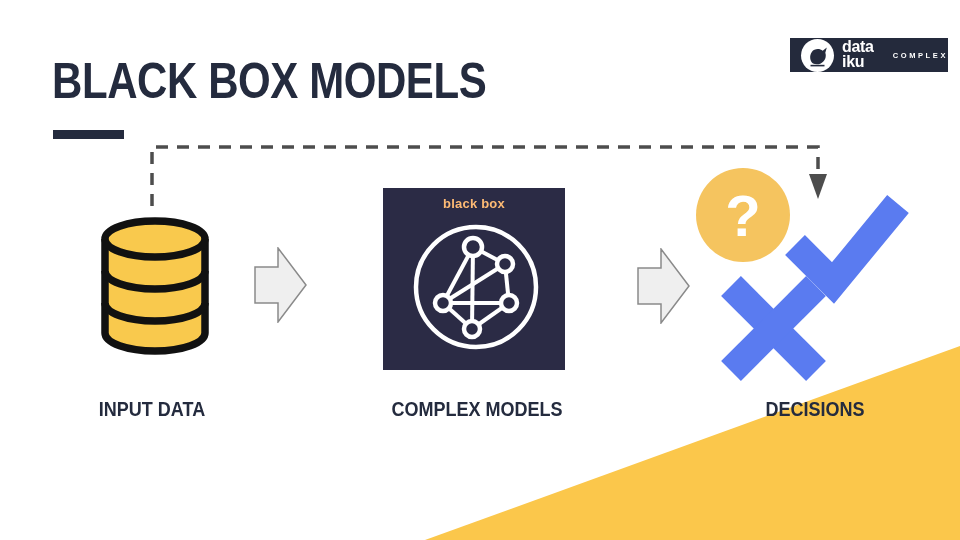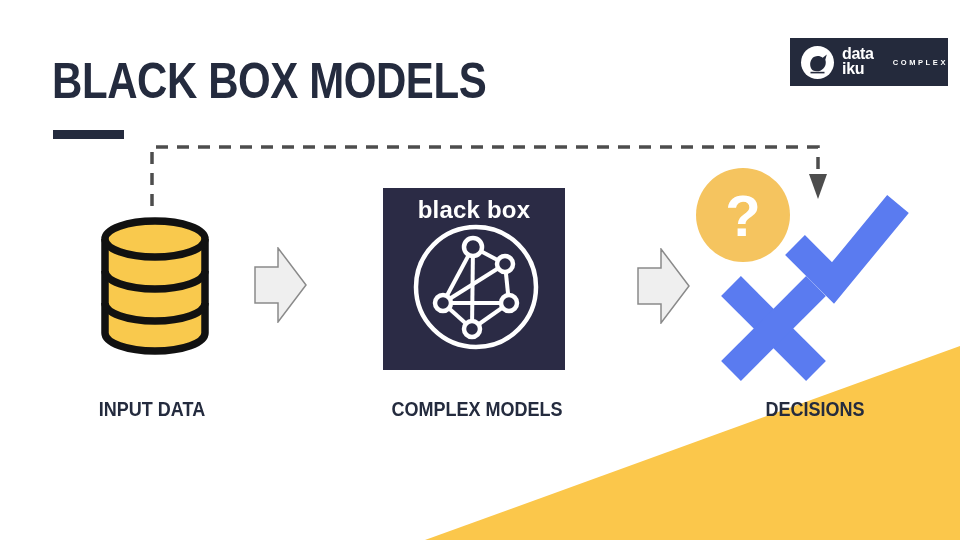--- a/index.html
+++ b/index.html
@@ -7,21 +7,21 @@
     position:relative;width:960px;height:540px;background:#ffffff;
     overflow:hidden;font-family:"Liberation Sans","DejaVu Sans",sans-serif;
   }
   .abs{position:absolute;}
 
   
   #corner-triangle{left:0;top:0;width:960px;height:540px;pointer-events:none;}
 
   
   .logo{
-    left:790px;top:38px;width:158px;height:48px;background:#242A3C;
+    left:790px;top:38px;width:158px;height:34px;background:#242A3C;
     display:flex;align-items:center;box-sizing:border-box;padding-left:11px;
   }
   .logo-circle{
     width:33px;height:33px;border-radius:50%;background:#ffffff;flex:0 0 auto;
     display:flex;align-items:center;justify-content:center;
   }
   .brand{margin-left:8px;color:#fff;font-weight:bold;font-size:16px;line-height:0.93;letter-spacing:-0.3px;}
   .logo-divider{width:1px;height:27px;background:rgba(255,255,255,0.45);margin:0 10px 0 9px;}
   .academy{color:#fff;font-size:7.5px;font-weight:bold;letter-spacing:2.6px;}
 
@@ -29,22 +29,22 @@
   .title{
     left:52px;top:56px;font-size:50px;font-weight:bold;color:#242B3E;
     white-space:nowrap;transform:scaleX(0.84);transform-origin:left top;line-height:1.0;
     letter-spacing:-0.5px;
   }
   .title-underline{left:53px;top:130px;width:71px;height:9px;background:#242B3E;}
 
   
   .black-box{left:383px;top:188px;width:182px;height:182px;background:#2B2B45;}
   .black-box-label{
-    position:absolute;left:0;top:8px;width:100%;text-align:center;color:#ffffff;
-    font-size:24px;font-weight:bold;letter-spacing:0.2px;
+    position:absolute;left:0;top:8px;width:100%;text-align:center;color:#fdba74;
+    font-size:13px;font-weight:bold;letter-spacing:0.2px;
   }
 
   
   .step-label{
     top:398px;width:240px;text-align:center;font-size:20px;font-weight:bold;
     color:#242B3E;transform:scaleX(0.9);letter-spacing:0px;white-space:nowrap;
   }
 </style>
 </head>
 <body>

